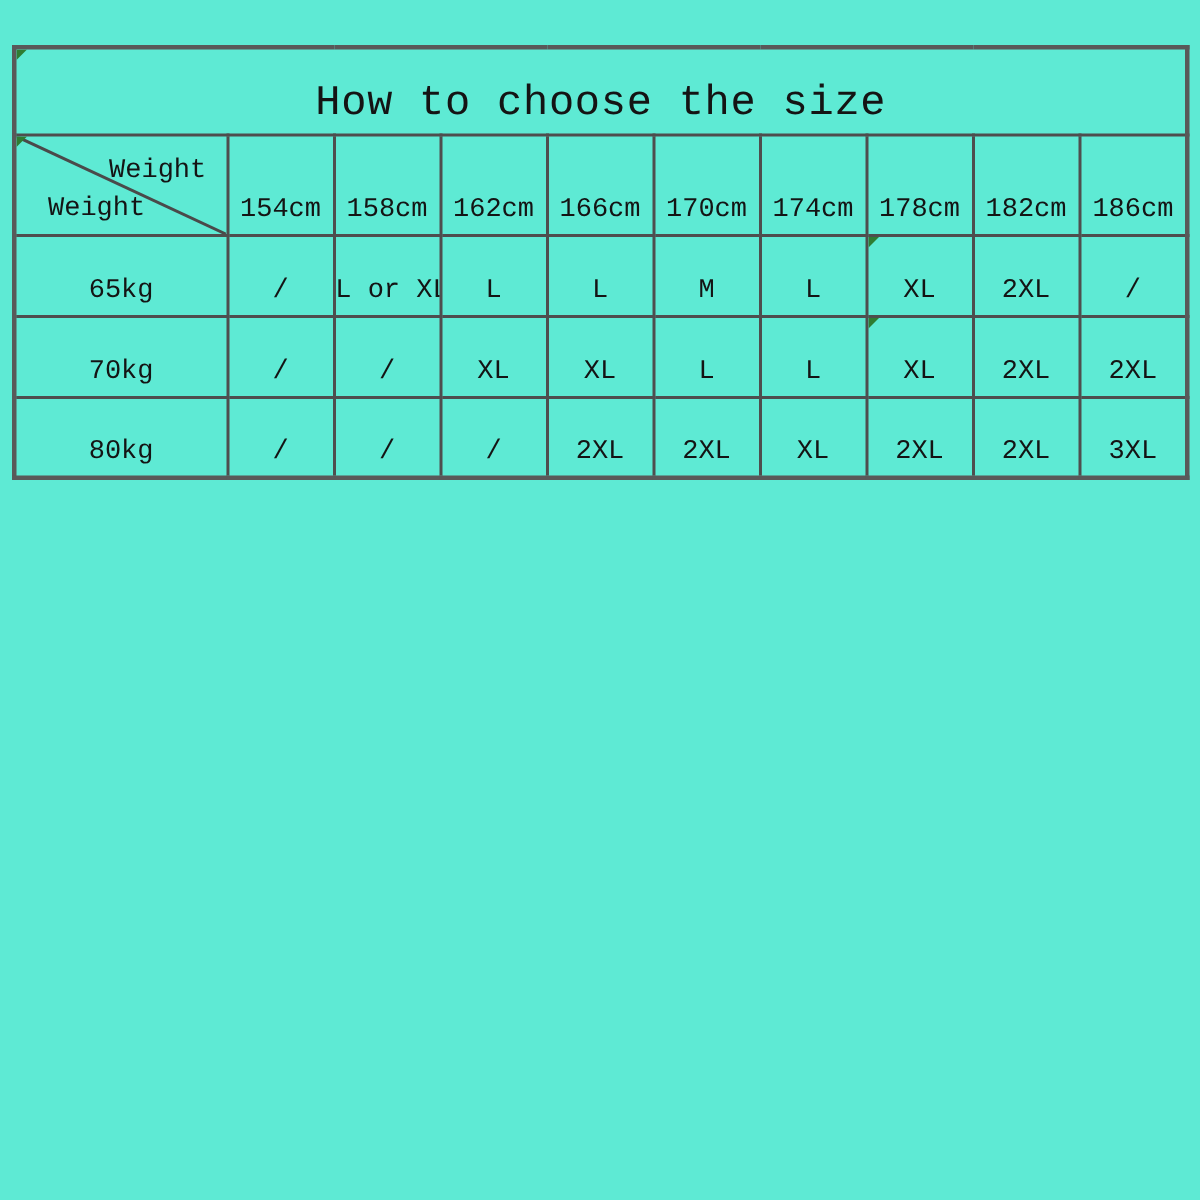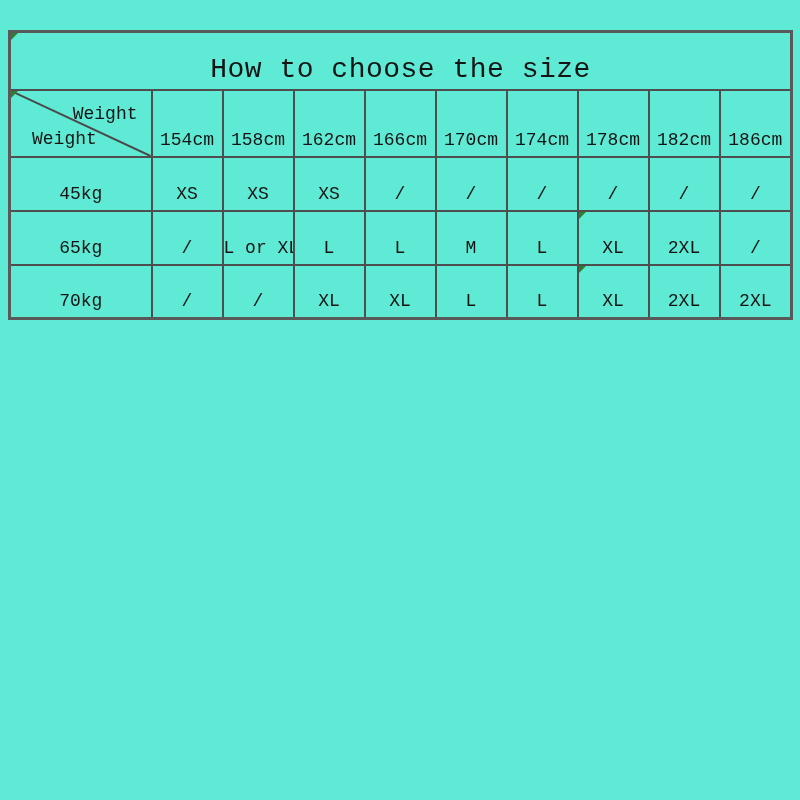--- a/index.html
+++ b/index.html
@@ -110,32 +110,20 @@
           <td>158cm</td>
           <td>162cm</td>
           <td>166cm</td>
           <td>170cm</td>
           <td>174cm</td>
           <td>178cm</td>
           <td>182cm</td>
           <td>186cm</td>
         </tr>
         <tr class="data-row">
-          <td>45kg</td>
-          <td>XS</td>
-          <td>XS</td>
-          <td>XS</td>
-          <td>/</td>
-          <td>/</td>
-          <td>/</td>
-          <td>/</td>
-          <td>/</td>
-          <td>/</td>
-        </tr>
-        <tr class="data-row">
           <td>65kg</td>
           <td>/</td>
           <td>L or XL</td>
           <td>L</td>
           <td>L</td>
           <td>M</td>
           <td>L</td>
           <td>XL<span class="corner-marker" style="border-top-color: rgb(46, 125, 50);"></span></td>
           <td>2XL</td>
           <td>/</td>
@@ -145,15 +133,27 @@
           <td>/</td>
           <td>/</td>
           <td>XL</td>
           <td>XL</td>
           <td>L</td>
           <td>L</td>
           <td>XL<span class="corner-marker" style="border-top-color: rgb(46, 125, 50);"></span></td>
           <td>2XL</td>
           <td>2XL</td>
         </tr>
+        <tr class="data-row">
+          <td>80kg</td>
+          <td>/</td>
+          <td>/</td>
+          <td>/</td>
+          <td>2XL</td>
+          <td>2XL</td>
+          <td>XL</td>
+          <td>2XL</td>
+          <td>2XL</td>
+          <td>3XL</td>
+        </tr>
       </tbody>
   </table>
 </div>
 
 </body></html>

